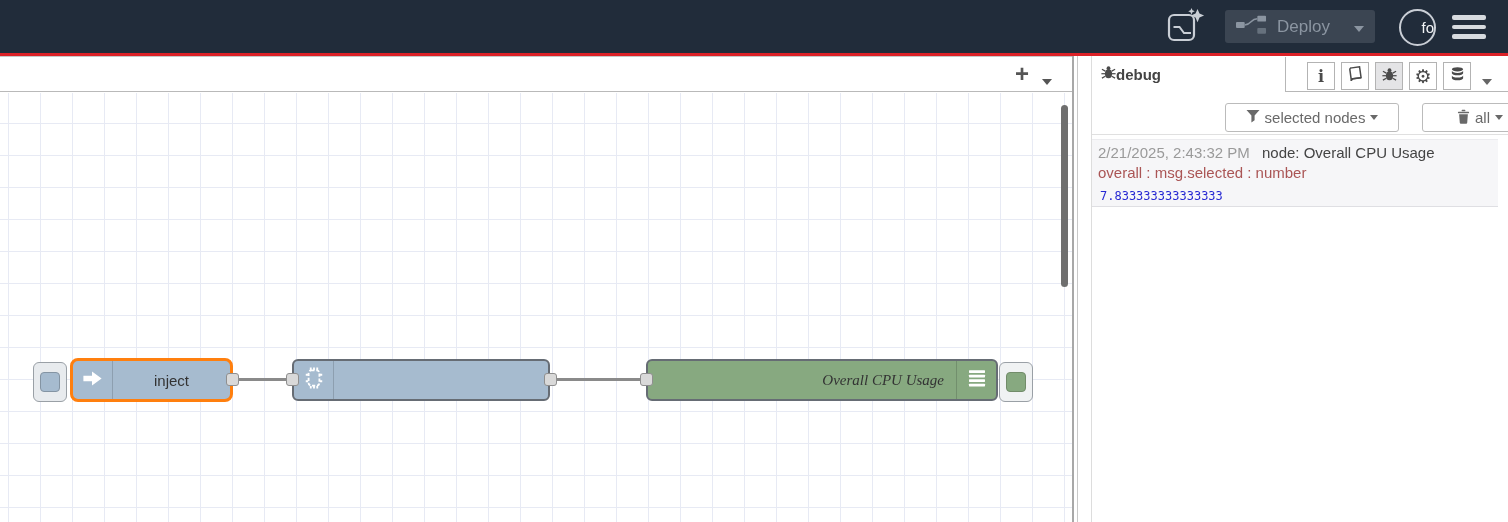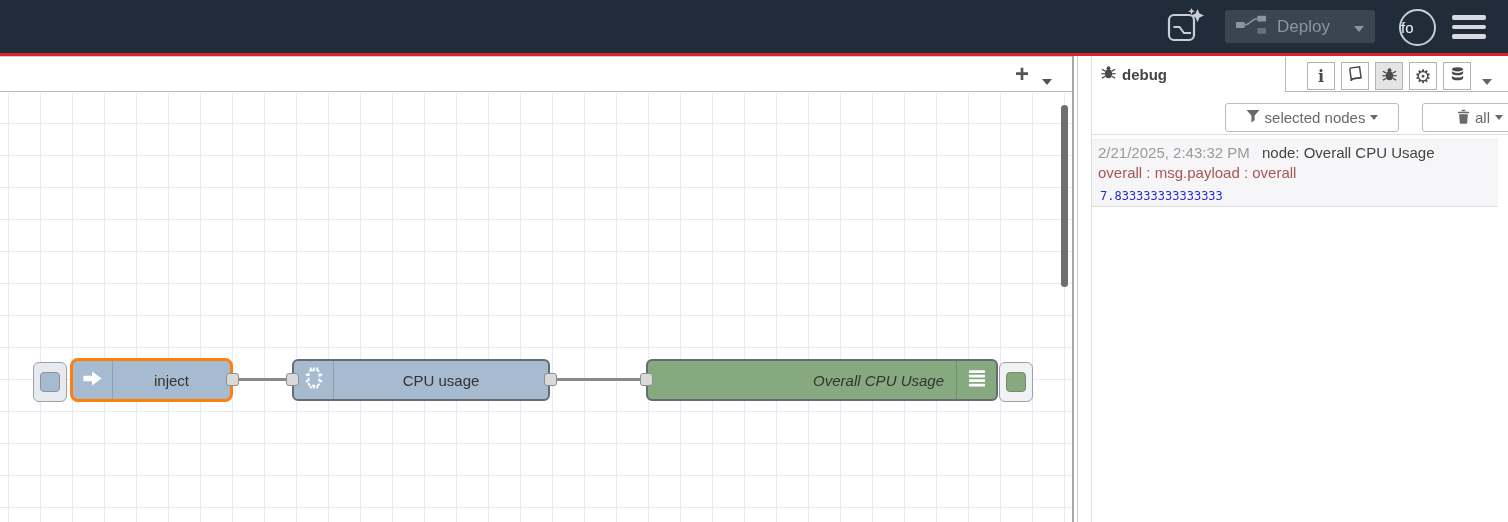--- a/index.html
+++ b/index.html
@@ -8,21 +8,21 @@
   .abs { position:absolute; }
 
   
   .header { left:0; top:0; width:1508px; height:53px; background:#212c3a; }
   .red-line { left:0; top:53px; width:1508px; height:3px; background:#dc2127; }
   .ai-btn { left:1166px; top:8px; width:40px; height:38px; display:flex; align-items:center; justify-content:center; cursor:pointer; }
   .deploy-btn { left:1225px; top:10px; width:150px; height:33px; background:#3b4552; border-radius:3px; display:flex; align-items:center; padding:0 11px; }
   .deploy-label { color:#8b95a1; font-size:17px; margin-left:10px; }
   .deploy-caret { margin-left:auto; color:#8b95a1; }
   .caret { width:0; height:0; border-left:5px solid transparent; border-right:5px solid transparent; border-top:6px solid currentColor; display:inline-block; }
-  .avatar { left:1399px; top:9px; width:37px; height:37px; border:2px solid #c9ced5; border-radius:50%; color:#f2f4f6; font-size:15px; display:flex; align-items:center; justify-content:flex-start; }
+  .avatar { left:1399px; top:9px; width:37px; height:37px; border:2px solid #c9ced5; border-radius:50%; color:#f2f4f6; font-size:15px; display:flex; align-items:center; justify-content:flex-end; }
   .burger { left:1452px; top:15px; width:34px; height:24px; display:flex; flex-direction:column; justify-content:space-between; cursor:pointer; }
   .burger i { display:block; width:34px; height:4.6px; background:#d7dbdf; border-radius:2px; }
 
   
   .canvas-wrap { left:0; top:56px; width:1072px; height:466px; background:#fff; }
   .flow-tabbar { left:0; top:0; width:1072px; height:36px; background:#fff; border-top:1px solid #c8c8c8; border-bottom:1px solid #b9b9b9; }
   .add-flow { left:1008px; top:3px; width:28px; height:28px; color:#555; font-size:24px; font-weight:bold; display:flex; align-items:center; justify-content:center; cursor:pointer; }
   .flow-list-caret { left:1042px; top:14px; color:#555; cursor:pointer; }
   .grid { left:0; top:37px; width:1072px; height:429px;
     background-color:#ffffff;
@@ -36,37 +36,37 @@
   .port { width:13px; height:13px; top:317px; background:#d9d9d9; border:1px solid #8f8f8f; border-radius:3px; }
 
   .node { top:303px; height:42px; border:2px solid #666c74; border-radius:6px; background:#a6bbcf; display:flex; align-items:stretch; overflow:hidden; }
   .node .icon-region { width:40px; display:flex; align-items:center; justify-content:center; }
   .sep-r { border-right:1px solid rgba(0,0,0,0.15); }
   .sep-l { border-left:1px solid rgba(0,0,0,0.15); }
   .node .lbl { flex:1; display:flex; align-items:center; justify-content:center; font-size:15px; color:#333; }
   .node-inject { left:70px; top:302px; width:163px; height:44px; border:3px solid #ff7f0e; border-radius:8px; }
   .node-cpu { left:292px; width:258px; }
   .node-debug { left:646px; width:352px; background:#87a980; }
-  .node-debug .lbl { justify-content:flex-end; padding-right:12px; font-style:italic; font-size:15px; }
+  .node-debug .lbl { justify-content:flex-end; padding-right:12px; font-style:italic; font-size:15px;font-family:Liberation Serif, serif; }
 
   .side-btn { top:306px; width:34px; height:40px; background:#e8ebee; border:1.5px solid #9aa0a6; border-radius:6px; display:flex; align-items:center; justify-content:center; cursor:pointer; }
   .side-btn .inner { width:20px; height:20px; border-radius:4px; }
   .inject-btn { left:33px; }
   .inject-btn .inner { background:#a6bbcf; border:1px solid #8494a3; }
   .debug-toggle { left:999px; background:#f0f2f3; }
   .debug-toggle .inner { background:#87a980; border:1px solid #728c6a; }
 
   
   .splitter { left:1072px; top:56px; width:19px; height:466px; background:#fff; border-left:2px solid #a8a8a8; cursor:col-resize; }
   .splitter .grip { position:absolute; left:3px; top:0; width:1px; height:100%; background:#c9c9c9; }
 
   
   .sidebar { left:1091px; top:56px; width:417px; height:466px; background:#fff; border-left:1px solid #ddd; }
   .tabs-underline { left:0; top:35px; width:417px; height:1px; background:#b7b7b7; }
-  .tab-active { left:0; top:1px; width:194px; height:35px; background:#fff; border-right:1px solid #b7b7b7; display:flex; align-items:center; padding-left:9px; gap:6px; color:#4a4a4a; cursor:pointer; }
+  .tab-active { left:0; top:1px; width:194px; height:35px; background:#fff; border-right:1px solid #b7b7b7; display:flex; align-items:center; padding-left:9px; color:#4a4a4a; cursor:pointer; }
   .tab-active .txt { font-size:15px; font-weight:bold; color:#444; }
   .icon-tab { top:6px; width:28px; height:28px; border:1px solid #b3b3b3; background:#fff; color:#4a4a4a; display:flex; align-items:center; justify-content:center; cursor:pointer; }
   .icon-tab.current { background:#e4e4e6; }
   .info-i { font-family:"DejaVu Serif", serif; font-weight:bold; font-size:16px; }
   .gear-glyph { font-family:"DejaVu Sans", sans-serif; font-size:19px; line-height:1; }
   .tabs-caret { left:390px; top:15px; color:#666; cursor:pointer; }
 
   .side-toolbar { left:0; top:36px; width:417px; height:43px; background:#fff; border-bottom:1px solid #e0e0e0; }
   .tool-btn { top:11px; height:29px; background:#fff; border:1px solid #bbb; border-radius:3px; color:#696969; font-size:15px; display:flex; align-items:center; justify-content:center; gap:5px; cursor:pointer; }
   .filter-btn { left:133px; width:174px; }
@@ -156,21 +156,20 @@
             <line x1="9" y1="19.4" x2="9" y2="21.6"></line>
               <line x1="12" y1="19.4" x2="12" y2="21.6"></line>
               <line x1="15" y1="19.4" x2="15" y2="21.6"></line>
             <line x1="6.6" y1="9" x2="4.4" y2="9"></line>
               <line x1="6.6" y1="15" x2="4.4" y2="15"></line>
             <line x1="17.4" y1="9" x2="19.6" y2="9"></line>
               <line x1="17.4" y1="15" x2="19.6" y2="15"></line>
           </svg>
         </span>
       </div>
-      <div class="lbl">CPU usage</div>
     </div>
     <div class="abs port" style="left:286px;"></div>
     <div class="abs port" style="left:544px;"></div>
 
     <div class="abs node node-debug">
       <div class="lbl">Overall CPU Usage</div>
       <div class="icon-region sep-l">
         <span>
           <svg width="22" height="22" viewBox="0 0 22 22" fill="#fff">
             <rect x="3" y="3.2" width="16" height="2.7" rx="0.6"></rect>
@@ -274,18 +273,18 @@
         <span>all</span>
         <span class="caret"></span>
       </div>
     </div>
 
     <div class="abs dbg-msg">
       <div>
         <span class="msg-ts">2/21/2025, 2:43:32 PM</span>
         <span class="msg-src">node: Overall CPU Usage</span>
       </div>
-      <div class="msg-meta">overall : msg.payload : overall</div>
+      <div class="msg-meta">overall : msg.selected : number</div>
       <div class="msg-val">7.833333333333333</div>
     </div>
   </div>
 
 </div>
 
 </body></html>

